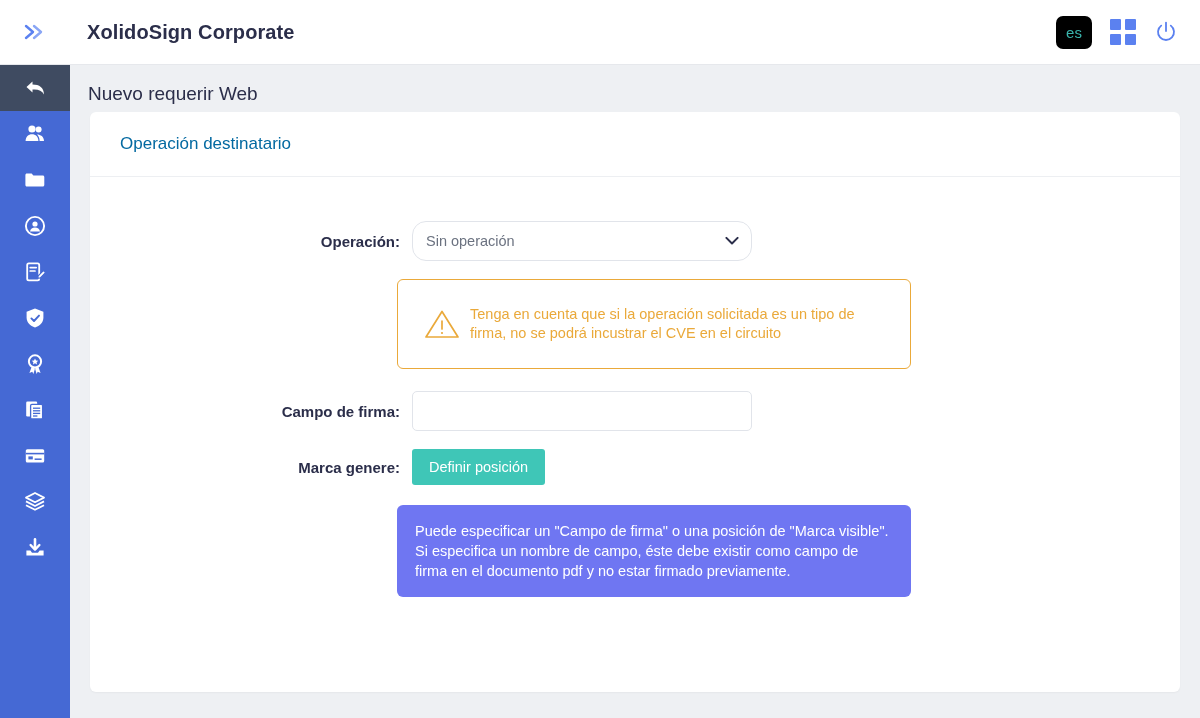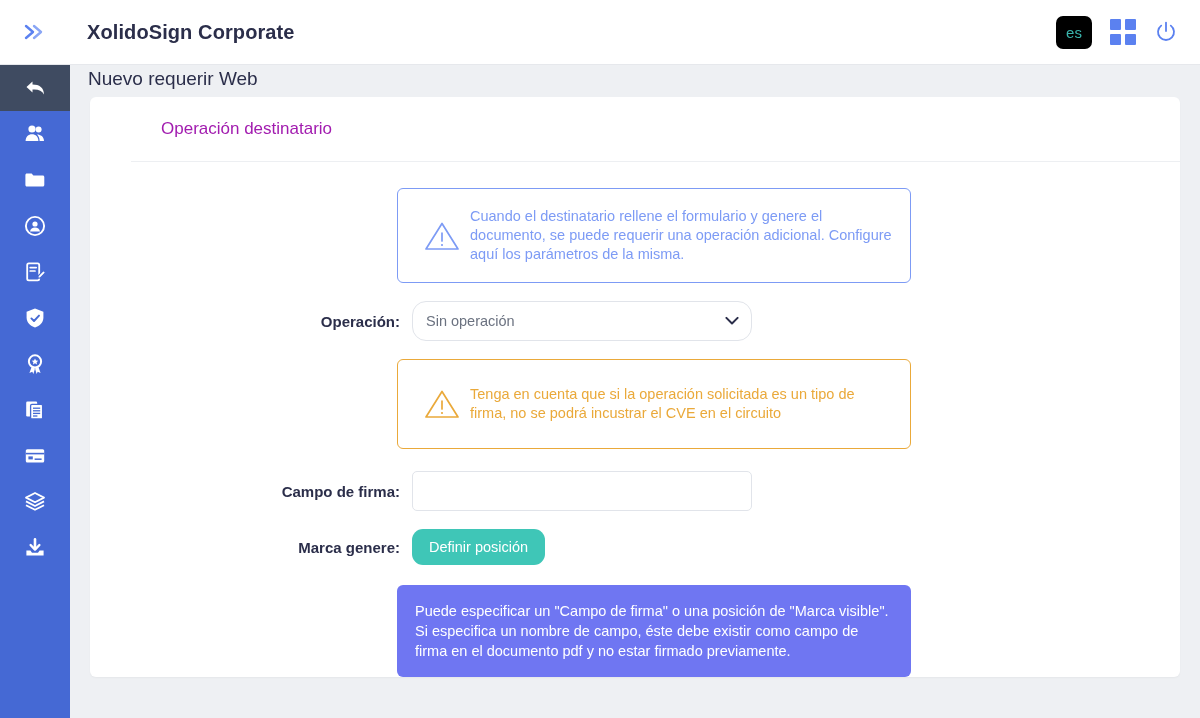--- a/index.html
+++ b/index.html
@@ -54,41 +54,41 @@
   .side-item {
     width: 70px; height: 46px;
     display: flex; align-items: center; justify-content: center;
     cursor: pointer;
   }
   .side-item.active { background: #3f4b61; }
   .side-item svg { display: block; }
 
   
   .page {
-    position: absolute; top: 50px; left: 70px;
+    position: absolute; top: 65px; left: 70px;
     width: 1130px; height: 653px;
     background: #eef0f3;
   }
   .page-title {
     font-size: 19px; color: #2b2e4a; font-weight: normal;
     padding: 18px 0 0 18px; height: 47px;
   }
   .card {
     margin: 0 20px 0 20px;
     background: #ffffff;
     border-radius: 6px;
     height: 580px;
     box-shadow: 0 1px 2px rgba(0,0,0,.04);
     overflow: hidden;
   }
   .card-header {
     height: 65px; display: flex; align-items: center;
     padding-left: 30px;
     border-bottom: 1px solid #edeff2;
-    font-size: 17px; color: #a21caf; margin-left: 41px;
+    font-size: 17px; color: #0369a1;
   }
   .card-body { padding: 26px 0 0 0; }
 
   
   .alert {
     display: flex; align-items: center;
     border-radius: 6px;
     width: 514px;
     margin-left: 307px;
   }
@@ -142,21 +142,21 @@
   }
   input.form-control {
     width: 340px; height: 40px;
     border: 1px solid #e1e4ea; border-radius: 5px;
     background: #ffffff; color: #2b2e4a;
     font-size: 14.5px; font-family: "Liberation Sans", sans-serif;
     padding: 0 13px;
   }
   .btn-teal {
     background: #3fc6b7; color: #ffffff;
-    border: none; border-radius: 11px;
+    border: none; border-radius: 3px;
     height: 36px; padding: 0 17px;
     font-size: 14.5px; font-family: "Liberation Sans", sans-serif;
     cursor: pointer;
   }
   .row-gap-sm { margin-top: 22px; }
 </style>
 </head>
 <body>
 
 <div id="app">
@@ -282,30 +282,20 @@
   </div>
 
   <div class="page">
     <div class="page-title">Nuevo requerir Web</div>
 
     <div class="card">
       <div class="card-header">Operación destinatario</div>
 
       <div class="card-body">
 
-        <div class="alert alert-info">
-          <div class="alert-icon">
-            <svg width="38" height="34" viewBox="0 0 38 34">
-              <path d="M19 4.5 L35 30 L3 30 Z" fill="none" stroke="#7d9bf5" stroke-width="1.7" stroke-linejoin="round"></path>
-              <line x1="19" y1="14" x2="19" y2="22" stroke="#7d9bf5" stroke-width="1.7" stroke-linecap="round"></line>
-              <circle cx="19" cy="26" r="1.1" fill="#7d9bf5"></circle>
-            </svg>
-          </div>
-          <div class="alert-text">Cuando el destinatario rellene el formulario y genere el documento, se puede requerir una operación adicional. Configure aquí los parámetros de la misma.</div>
-        </div>
 
         <div class="form-row">
           <div class="form-label">Operación:</div>
           <div class="select-wrap">
             <select class="form-control">
               <option>Sin operación</option>
             </select>
             <svg class="select-caret" width="14" height="9" viewBox="0 0 14 9">
               <path d="M1.4 1.4 L7 7 L12.6 1.4" fill="none" stroke="#2b2e4a" stroke-width="2" stroke-linecap="round" stroke-linejoin="round"></path>
             </svg>

